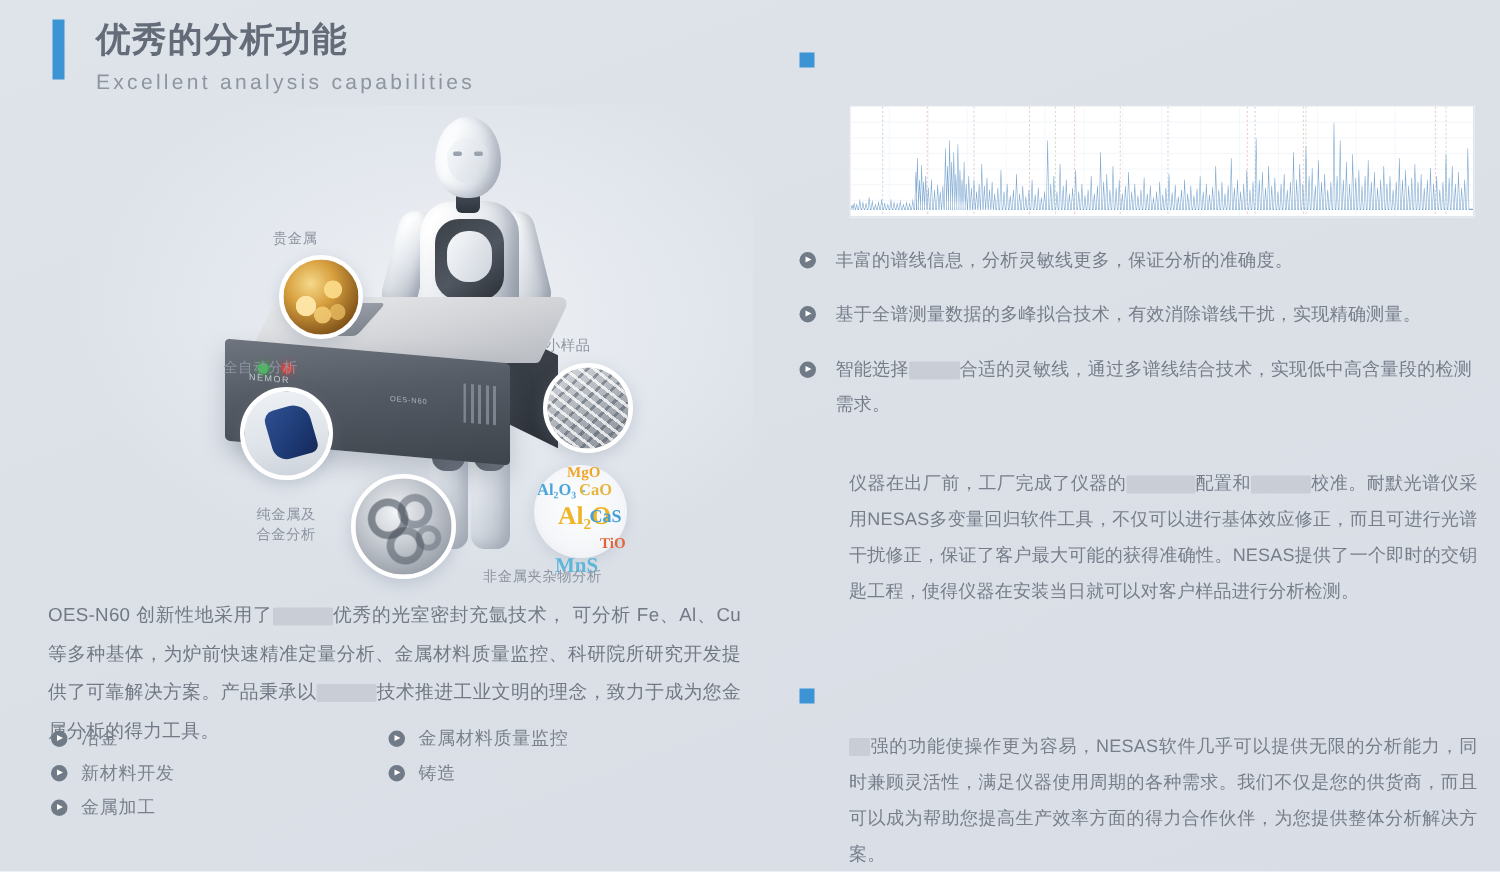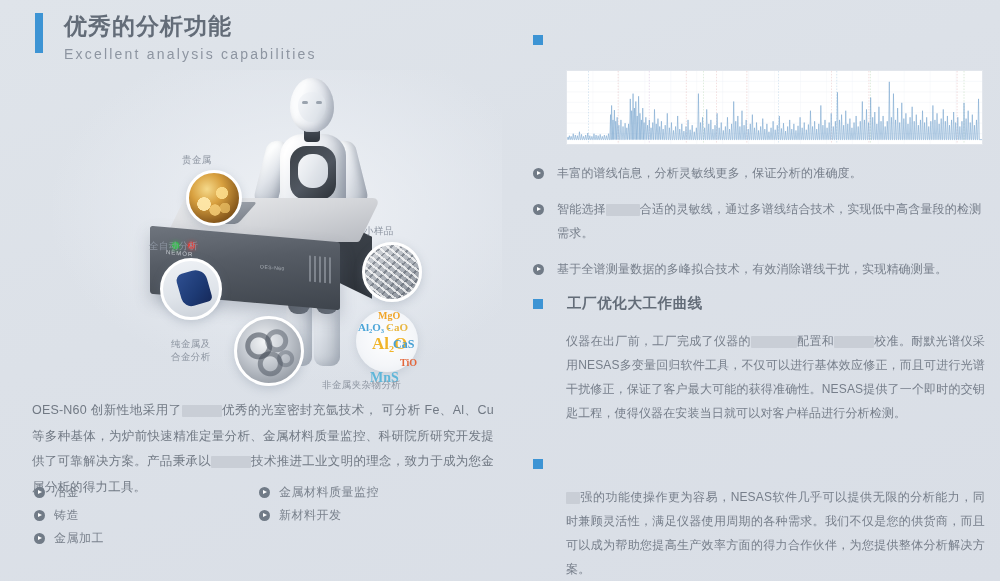--- a/index.html
+++ b/index.html
@@ -497,25 +497,25 @@
       <div class="tag">
         <span class="bullet-ico"></span>
         <span>冶金</span>
       </div>
       <div class="tag">
         <span class="bullet-ico"></span>
         <span>金属材料质量监控</span>
       </div>
       <div class="tag">
         <span class="bullet-ico"></span>
+        <span>新材料开发</span>
+      </div>
+      <div class="tag">
+        <span class="bullet-ico"></span>
         <span>铸造</span>
-      </div>
-      <div class="tag">
-        <span class="bullet-ico"></span>
-        <span>新材料开发</span>
       </div>
       <div class="tag">
         <span class="bullet-ico"></span>
         <span>金属加工</span>
       </div>
     </div>
   </div>
 
   <div class="right-col">
 
@@ -568,33 +568,29 @@
       </svg>
     </div>
 
     <div class="feat-list">
       <div class="feat">
         <span class="bullet-ico"></span>
         <span class="feat-txt"><span>丰富的谱线信息，分析灵敏线更多，保证分析的准确度。</span></span>
       </div>
       <div class="feat">
         <span class="bullet-ico"></span>
+        <span class="feat-txt"><span>基于全谱测量数据的多峰拟合技术，有效消除谱线干扰，实现精确测量。</span></span>
+      </div>
+      <div class="feat">
+        <span class="bullet-ico"></span>
         <span class="feat-txt"><span>智能选择</span><span class="redact r-sm"></span><span>合适的灵敏线，通过多谱线结合技术，实现低中高含量段的检测需求。</span></span>
       </div>
-      <div class="feat">
-        <span class="bullet-ico"></span>
-        <span class="feat-txt"><span>基于全谱测量数据的多峰拟合技术，有效消除谱线干扰，实现精确测量。</span></span>
-      </div>
     </div>
 
     <div class="sec2">
-      <div class="sec-head">
-        <span class="sec-sq"></span>
-        <span class="sec-title">工厂优化大工作曲线</span>
-      </div>
       <div class="body-para"><span>仪器在出厂前，工厂完成了仪器的</span><span class="redact r-lg"></span><span>配置和</span><span class="redact r-md"></span><span>校准。耐默光谱仪采用NESAS多变量回归软件工具，不仅可以进行基体效应修正，而且可进行光谱干扰修正，保证了客户最大可能的获得准确性。NESAS提供了一个即时的交钥匙工程，使得仪器在安装当日就可以对客户样品进行分析检测。</span></div>
     </div>
 
     <div class="sec3">
       <div class="sec-head">
         <span class="sec-sq"></span>
       </div>
       <div class="body-para"><span class="redact r-xs"></span><span>强的功能使操作更为容易，NESAS软件几乎可以提供无限的分析能力，同时兼顾灵活性，满足仪器使用周期的各种需求。我们不仅是您的供货商，而且可以成为帮助您提高生产效率方面的得力合作伙伴，为您提供整体分析解决方案。</span></div>
     </div>
 

